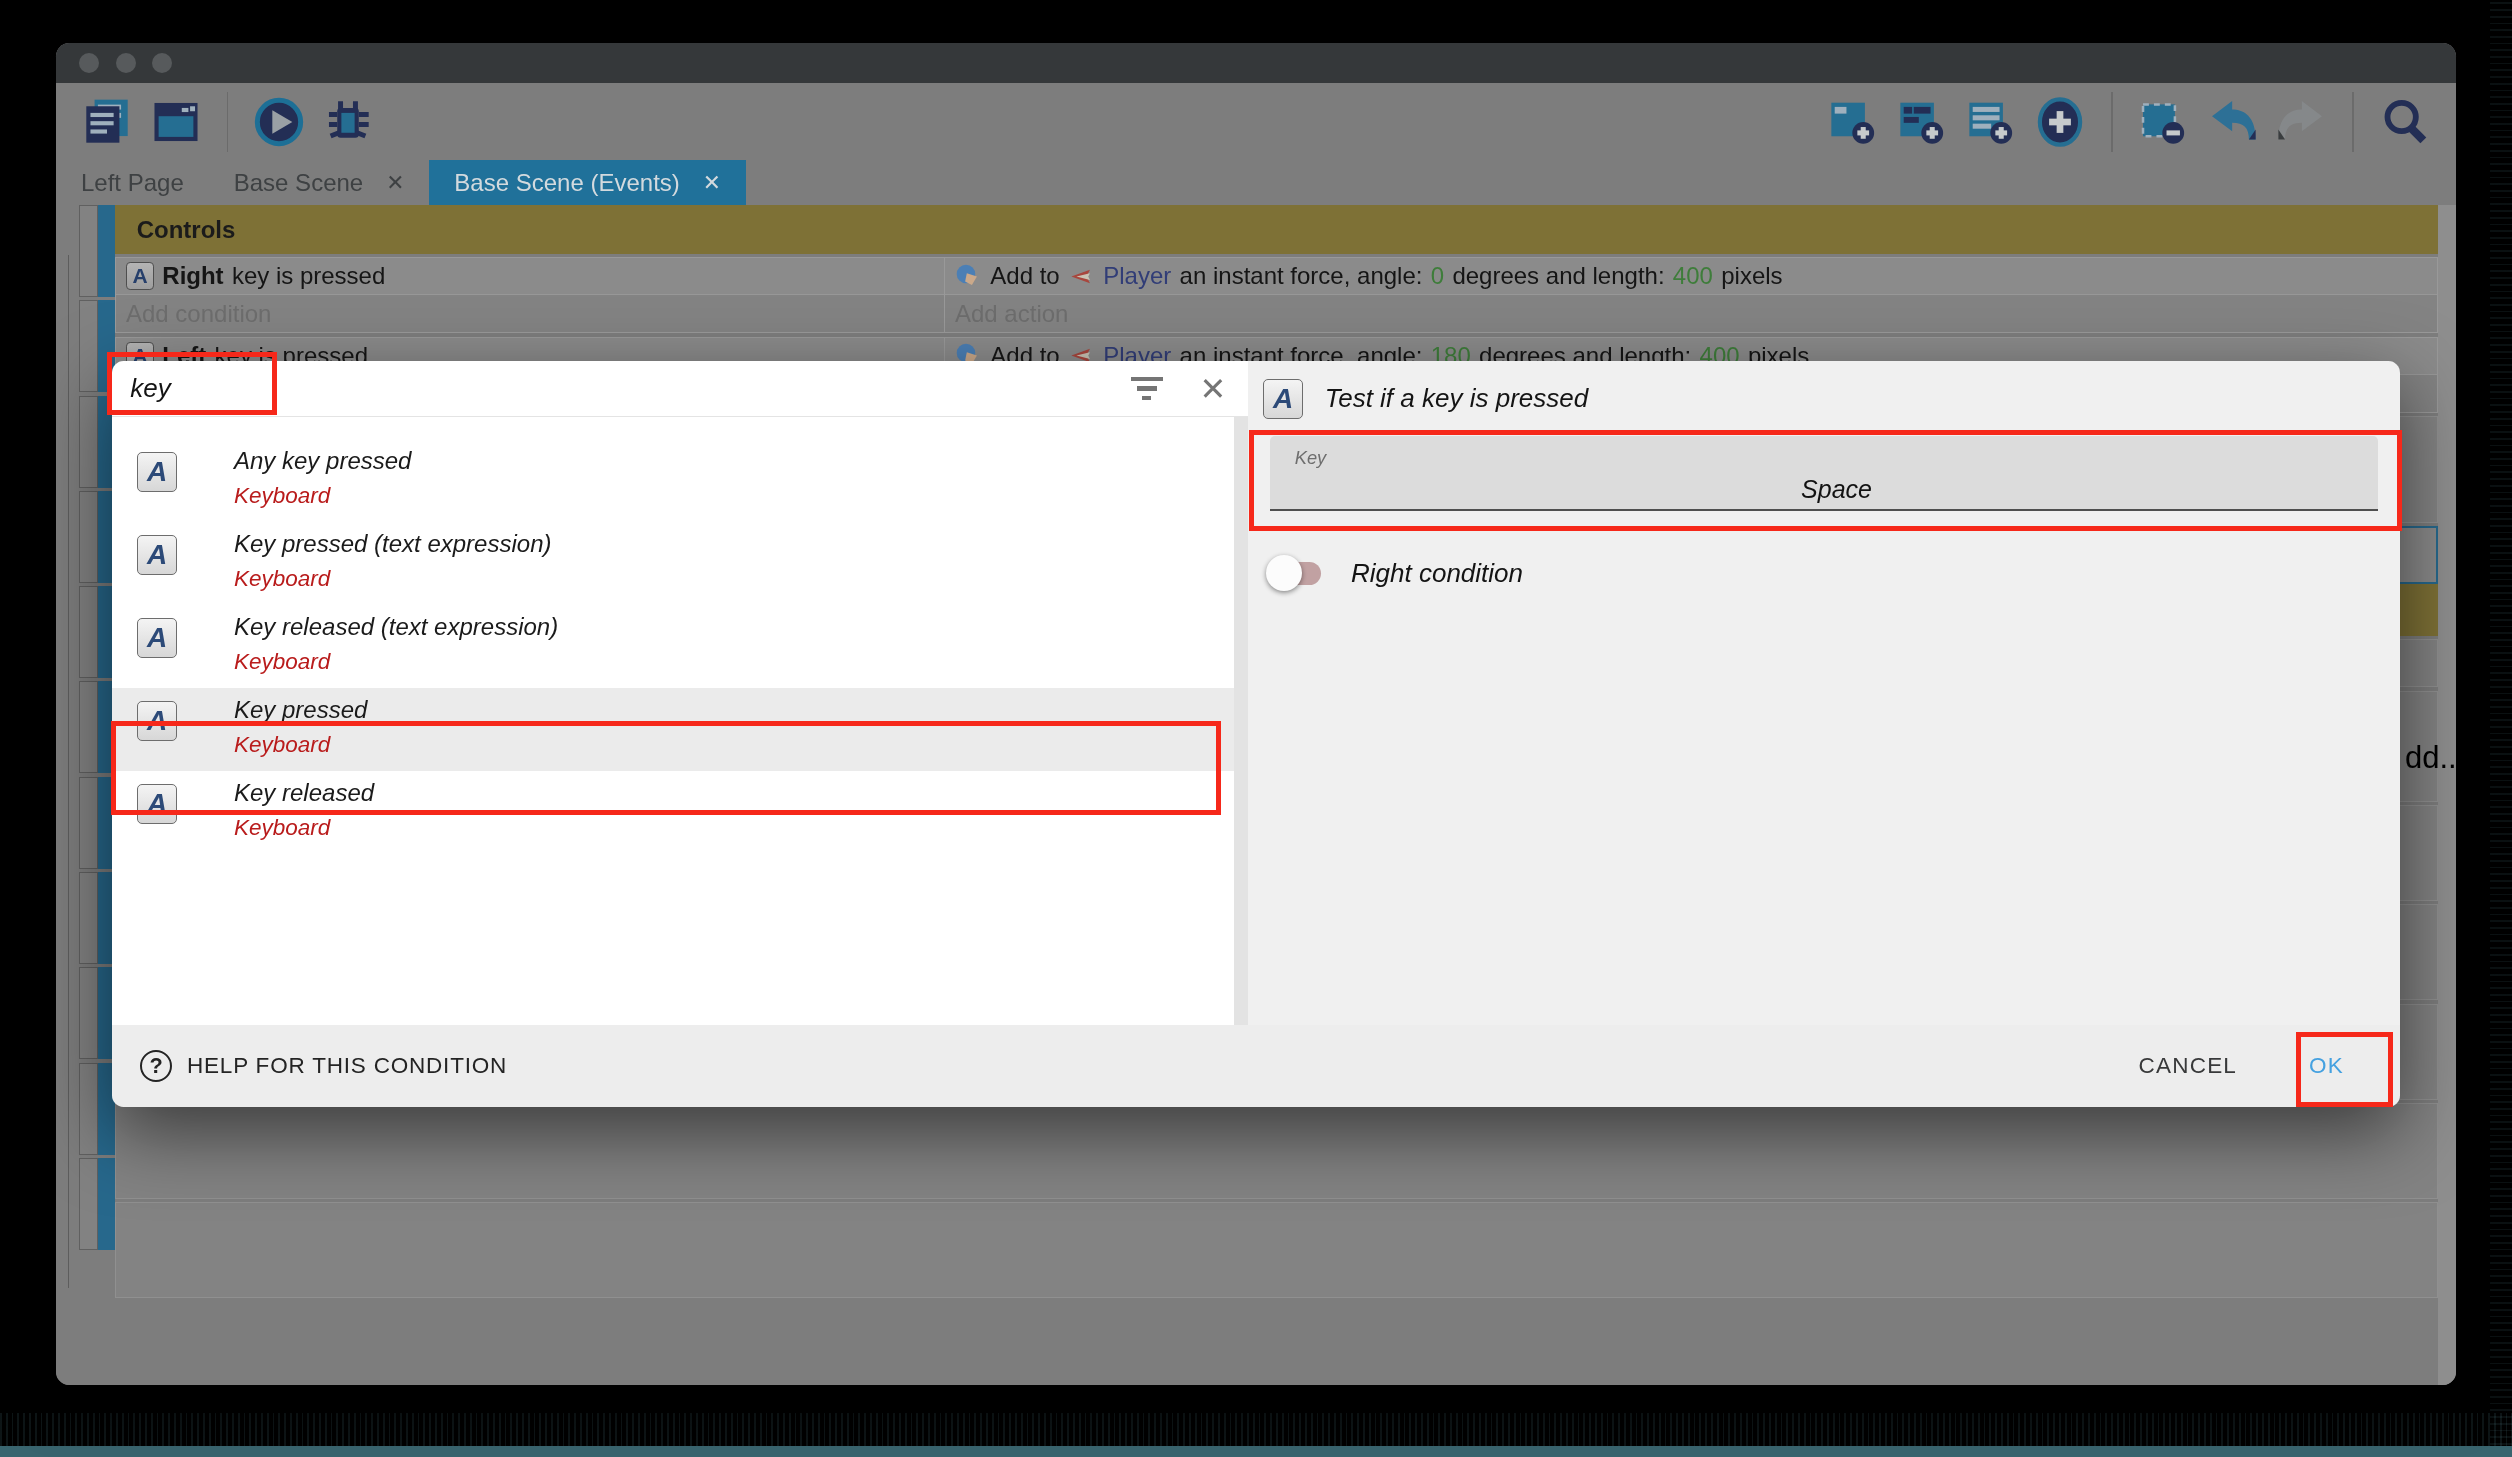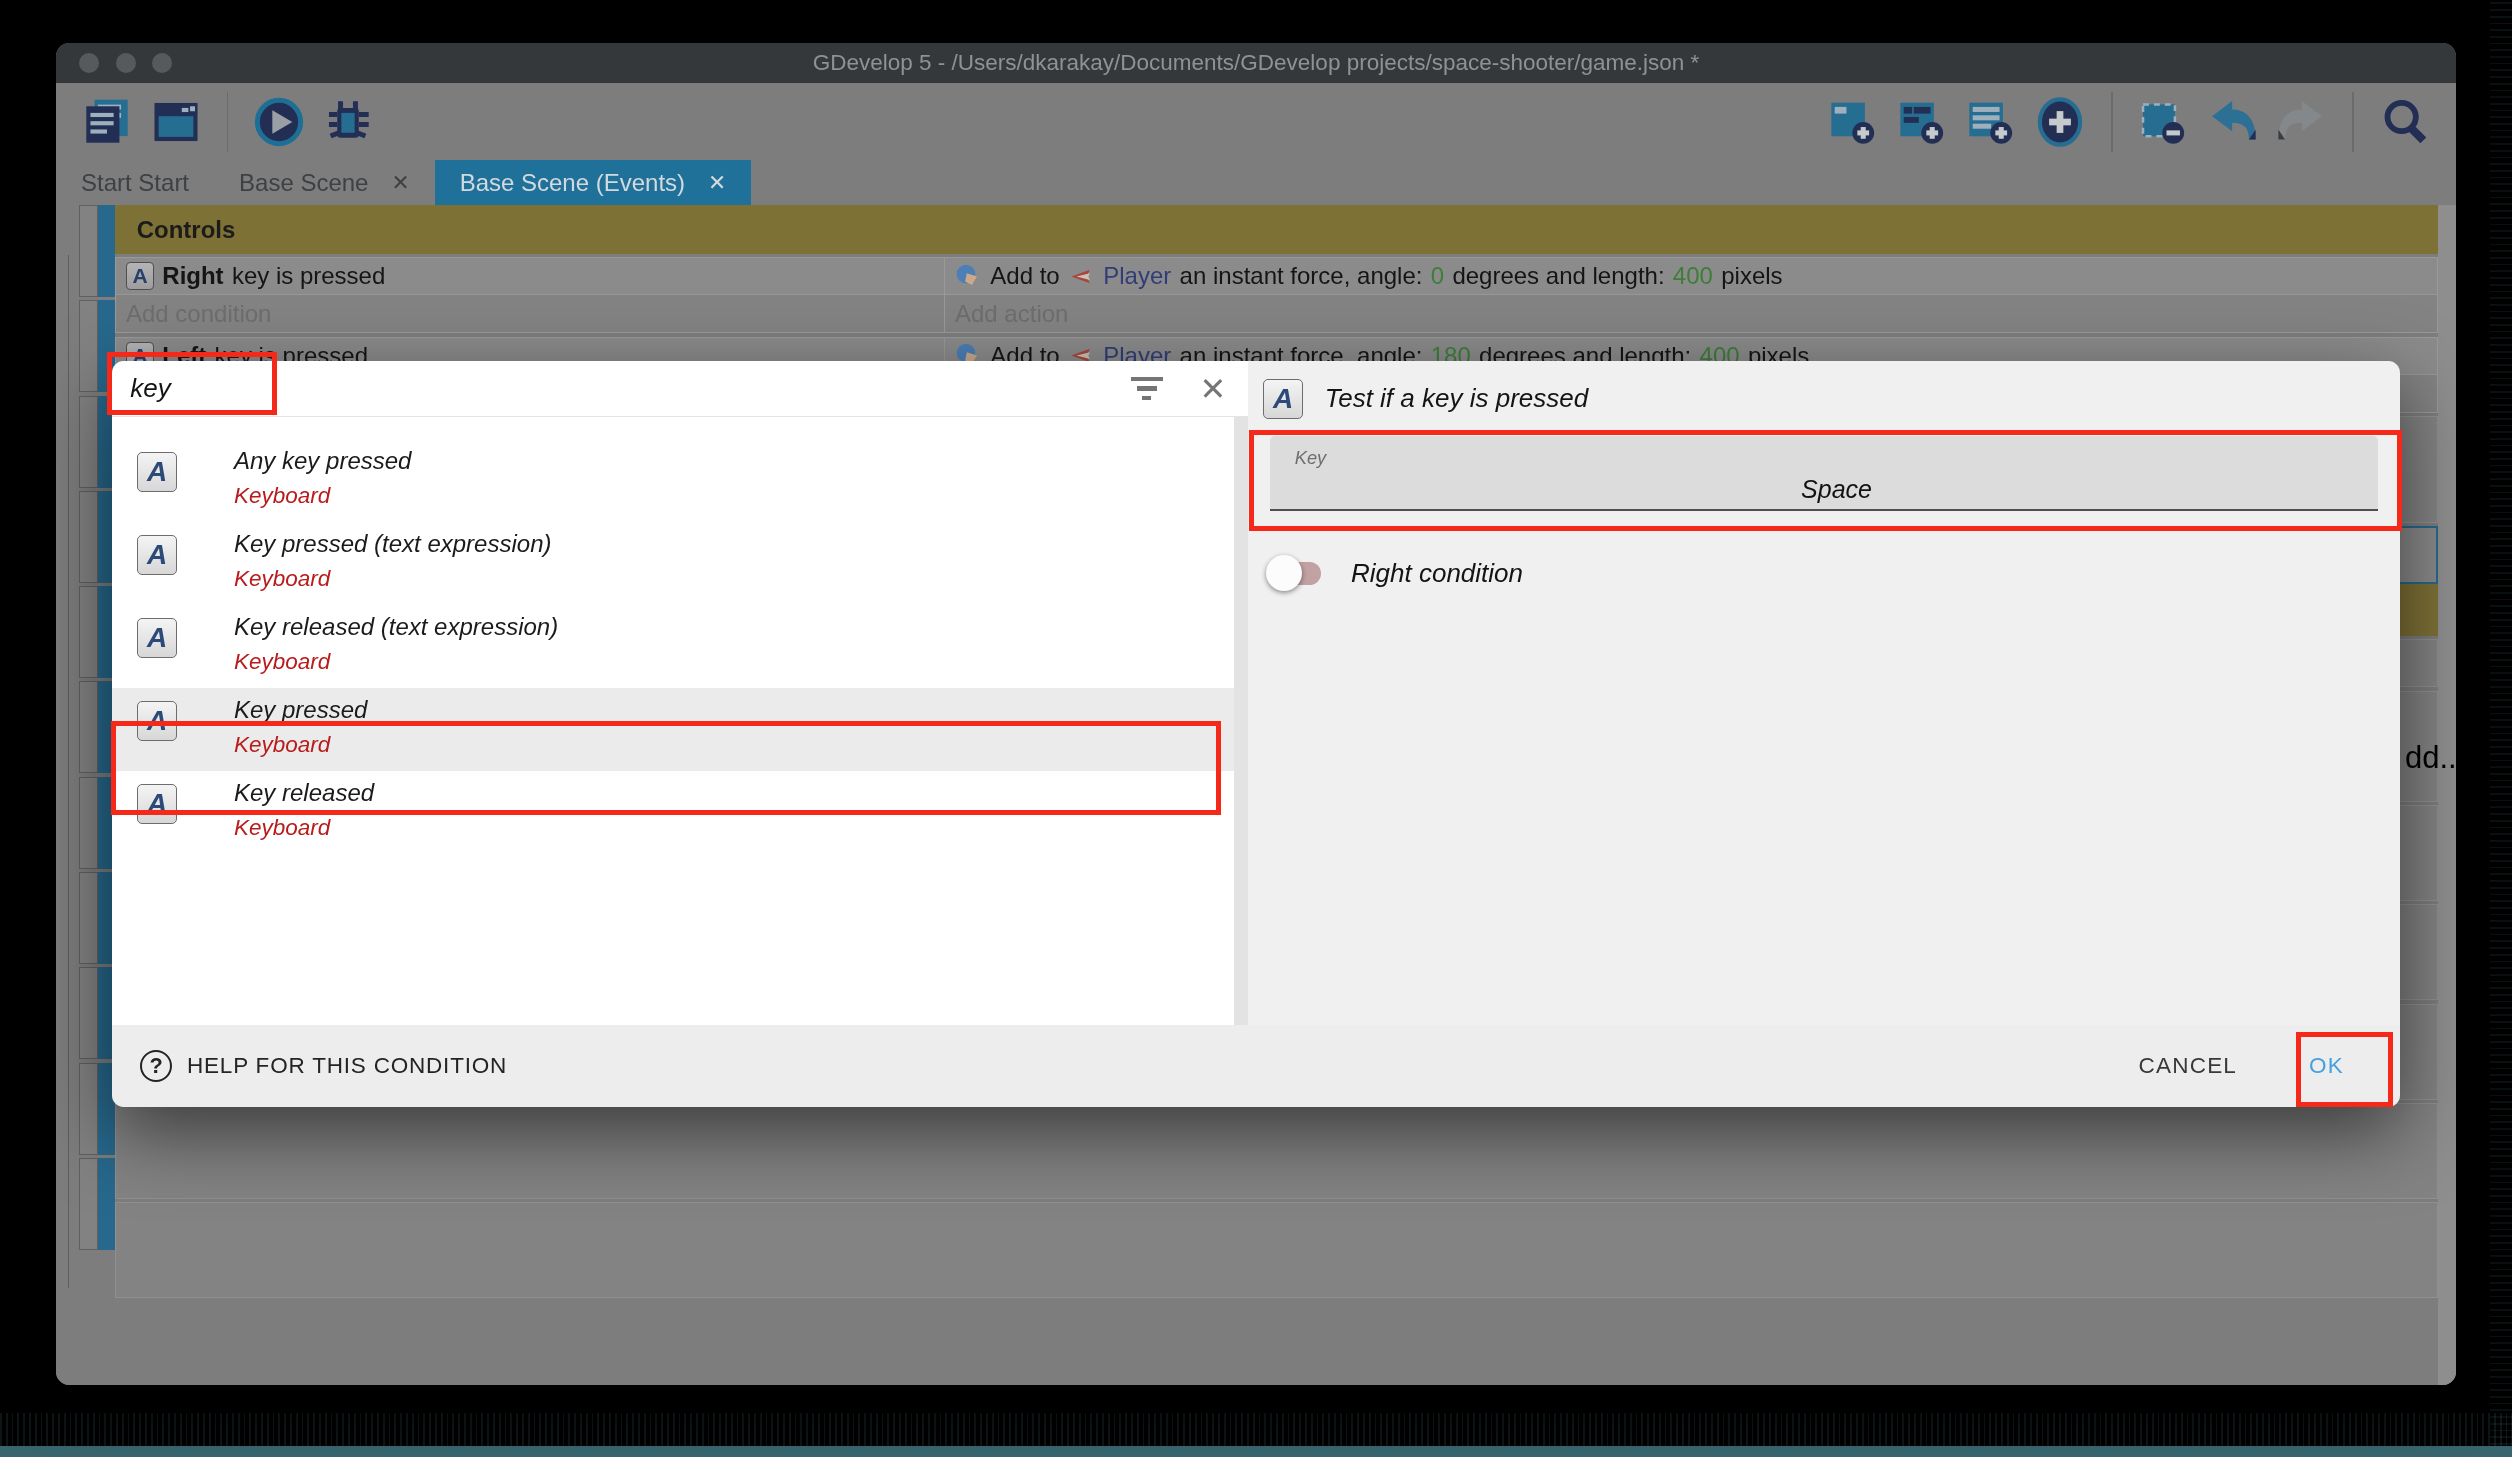--- a/index.html
+++ b/index.html
@@ -132,21 +132,20 @@
 <div class="desktop-strip-bottom"></div>
 
 <div class="window">
 
   <div class="titlebar">
     <div class="lights">
       <div class="light"></div>
       <div class="light"></div>
       <div class="light"></div>
     </div>
-    <div class="title-text">GDevelop 5 - /Users/dkarakay/Documents/GDevelop projects/space-shooter/game.json *</div>
   </div>
 
   <div class="toolbar">
     <div class="tgroup">
       <div class="ticon">
         <svg width="48" height="48" viewBox="0 0 58 58">
           <rect x="14" y="2" width="40" height="44" fill="#256e92"></rect>
           <rect x="18" y="8" width="28" height="6" fill="#9fb0bd"></rect>
             <rect x="18" y="18" width="28" height="6" fill="#9fb0bd"></rect>
           <rect x="4" y="10" width="40" height="44" fill="#232e55"></rect>
@@ -252,21 +251,21 @@
         <svg width="50" height="50" viewBox="0 0 60 60">
           <circle cx="26" cy="24" r="17" fill="none" stroke="#232e55" stroke-width="7"></circle>
           <line x1="38" y1="38" x2="52" y2="52" stroke="#232e55" stroke-width="10"></line>
         </svg>
       </div>
     </div>
   </div>
 
   <div class="tabbar">
     <div class="tab">
-      <span>Start Start</span>
+      <span>Left Page</span>
     </div>
     <div class="tab">
       <span>Base Scene</span>
       <span class="tab-close">✕</span>
     </div>
     <div class="tab active">
       <span>Base Scene (Events)</span>
       <span class="tab-close">✕</span>
     </div>
   </div>

